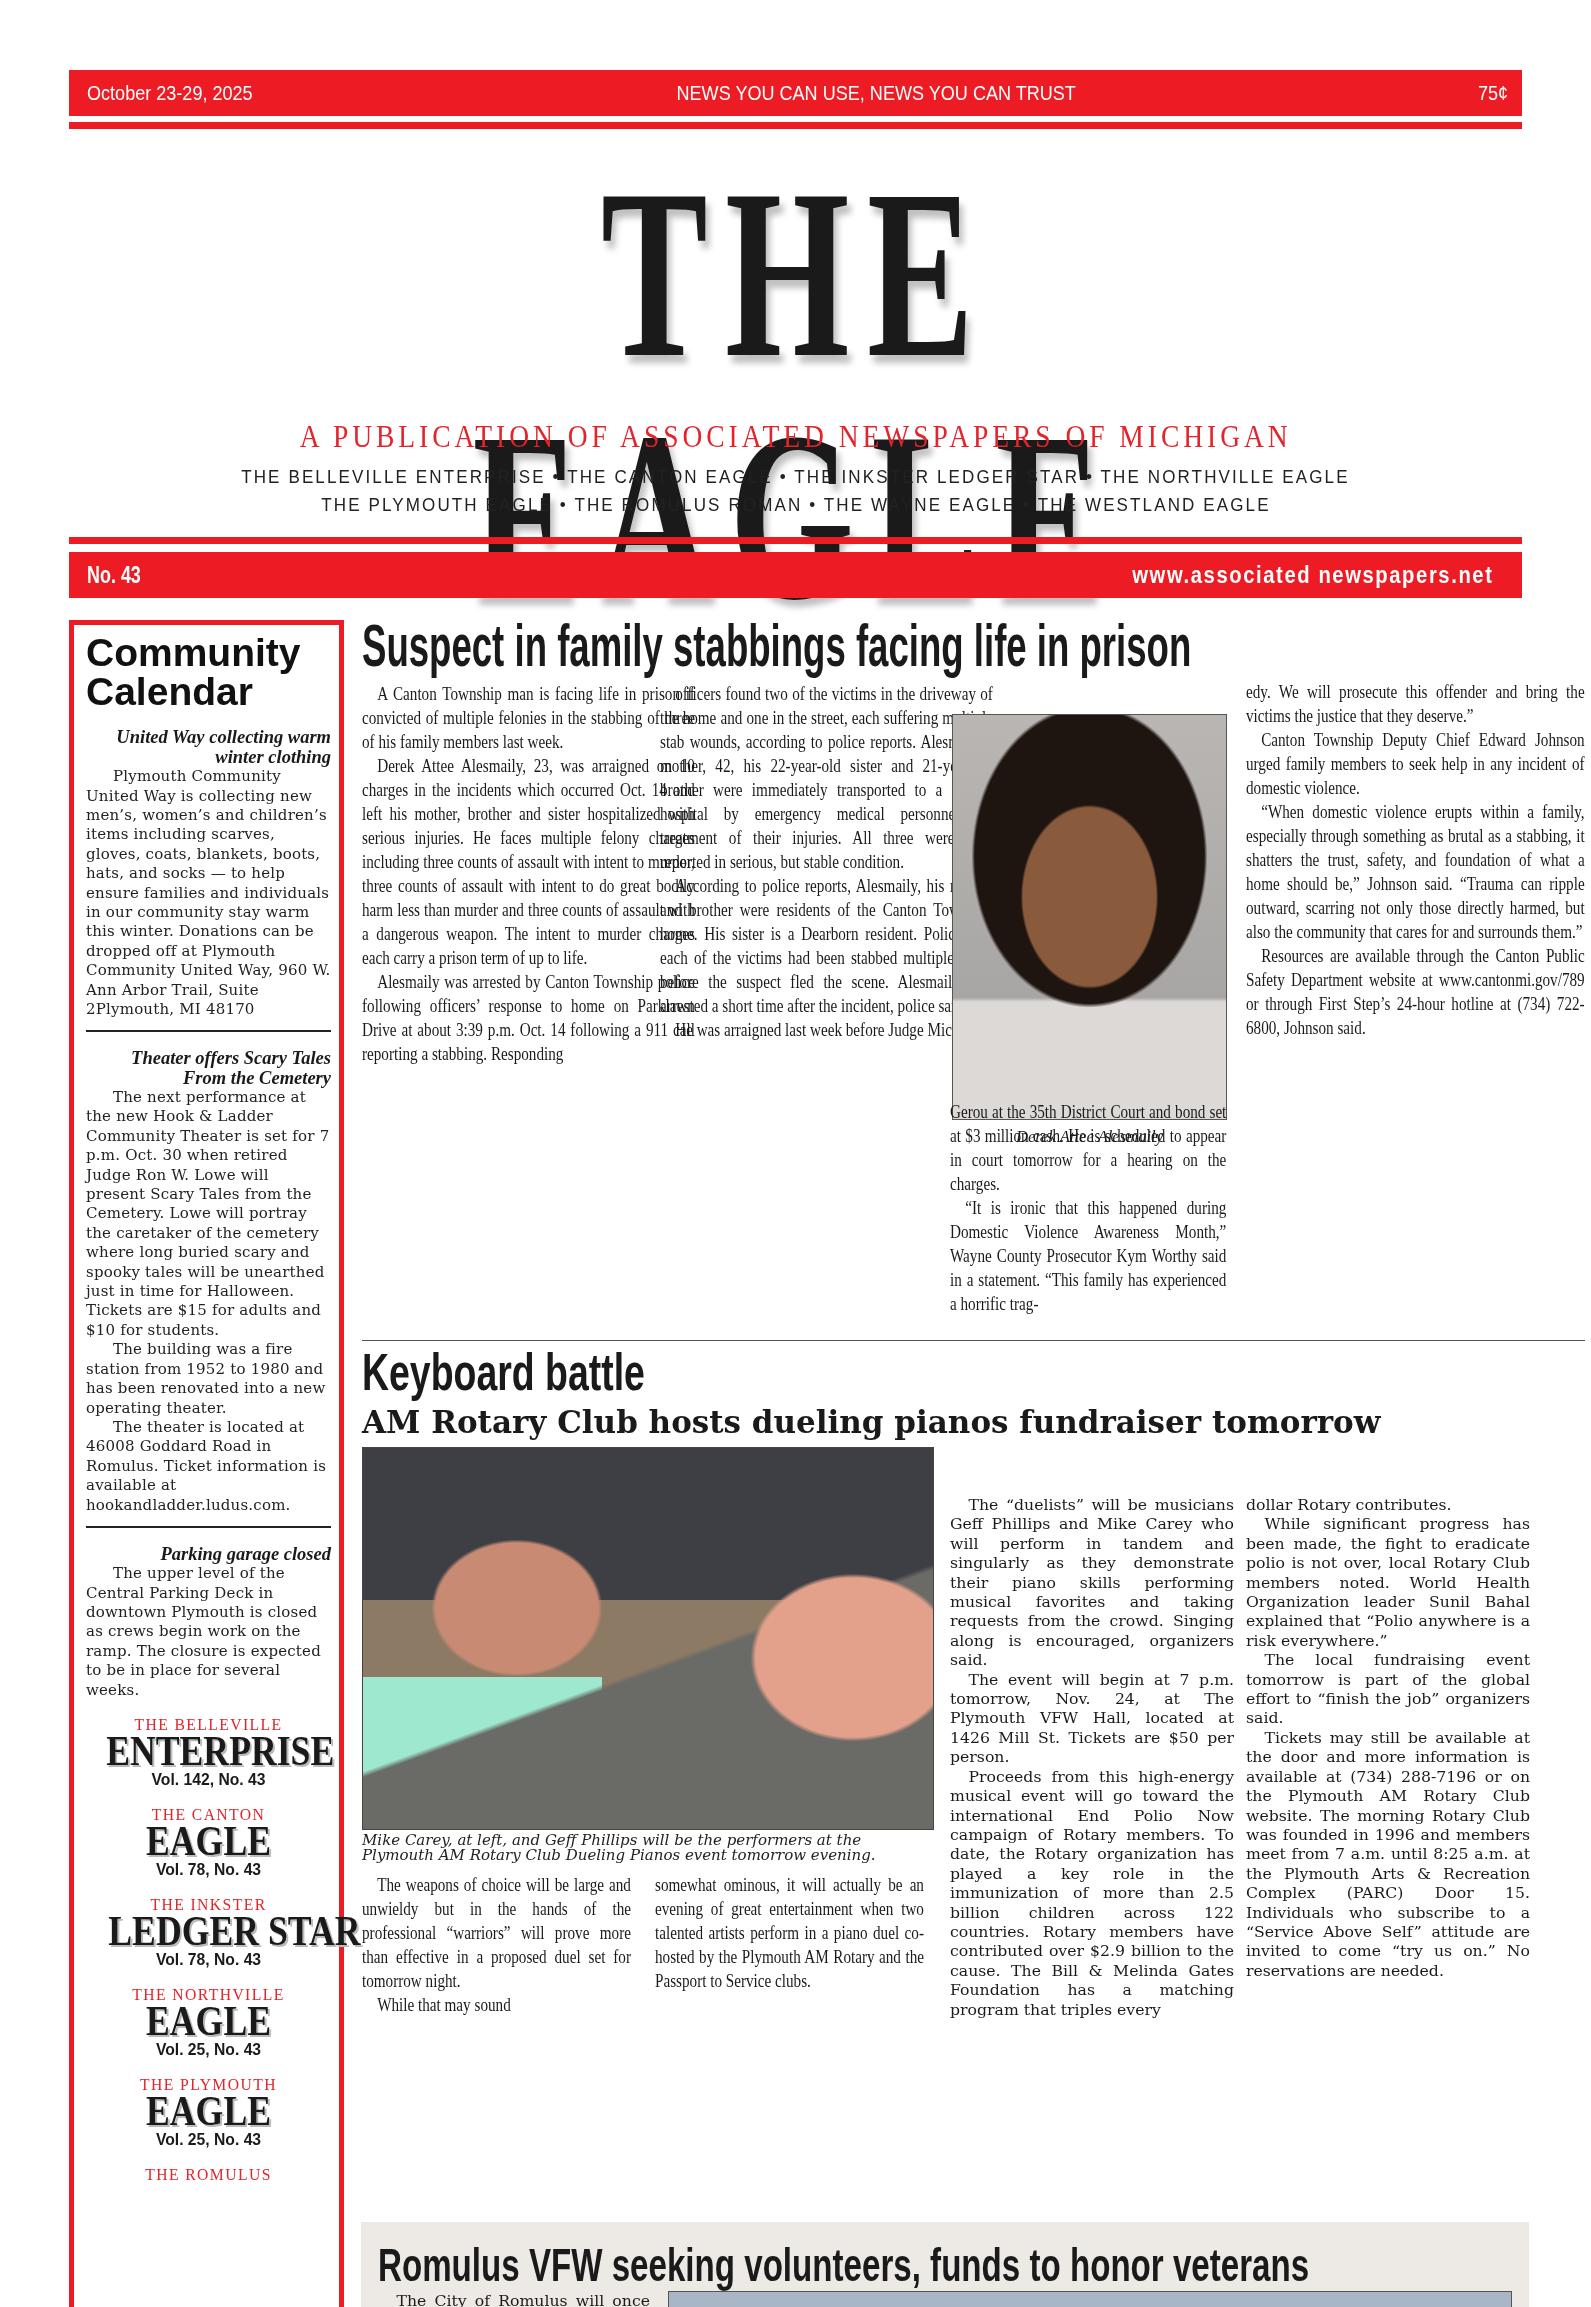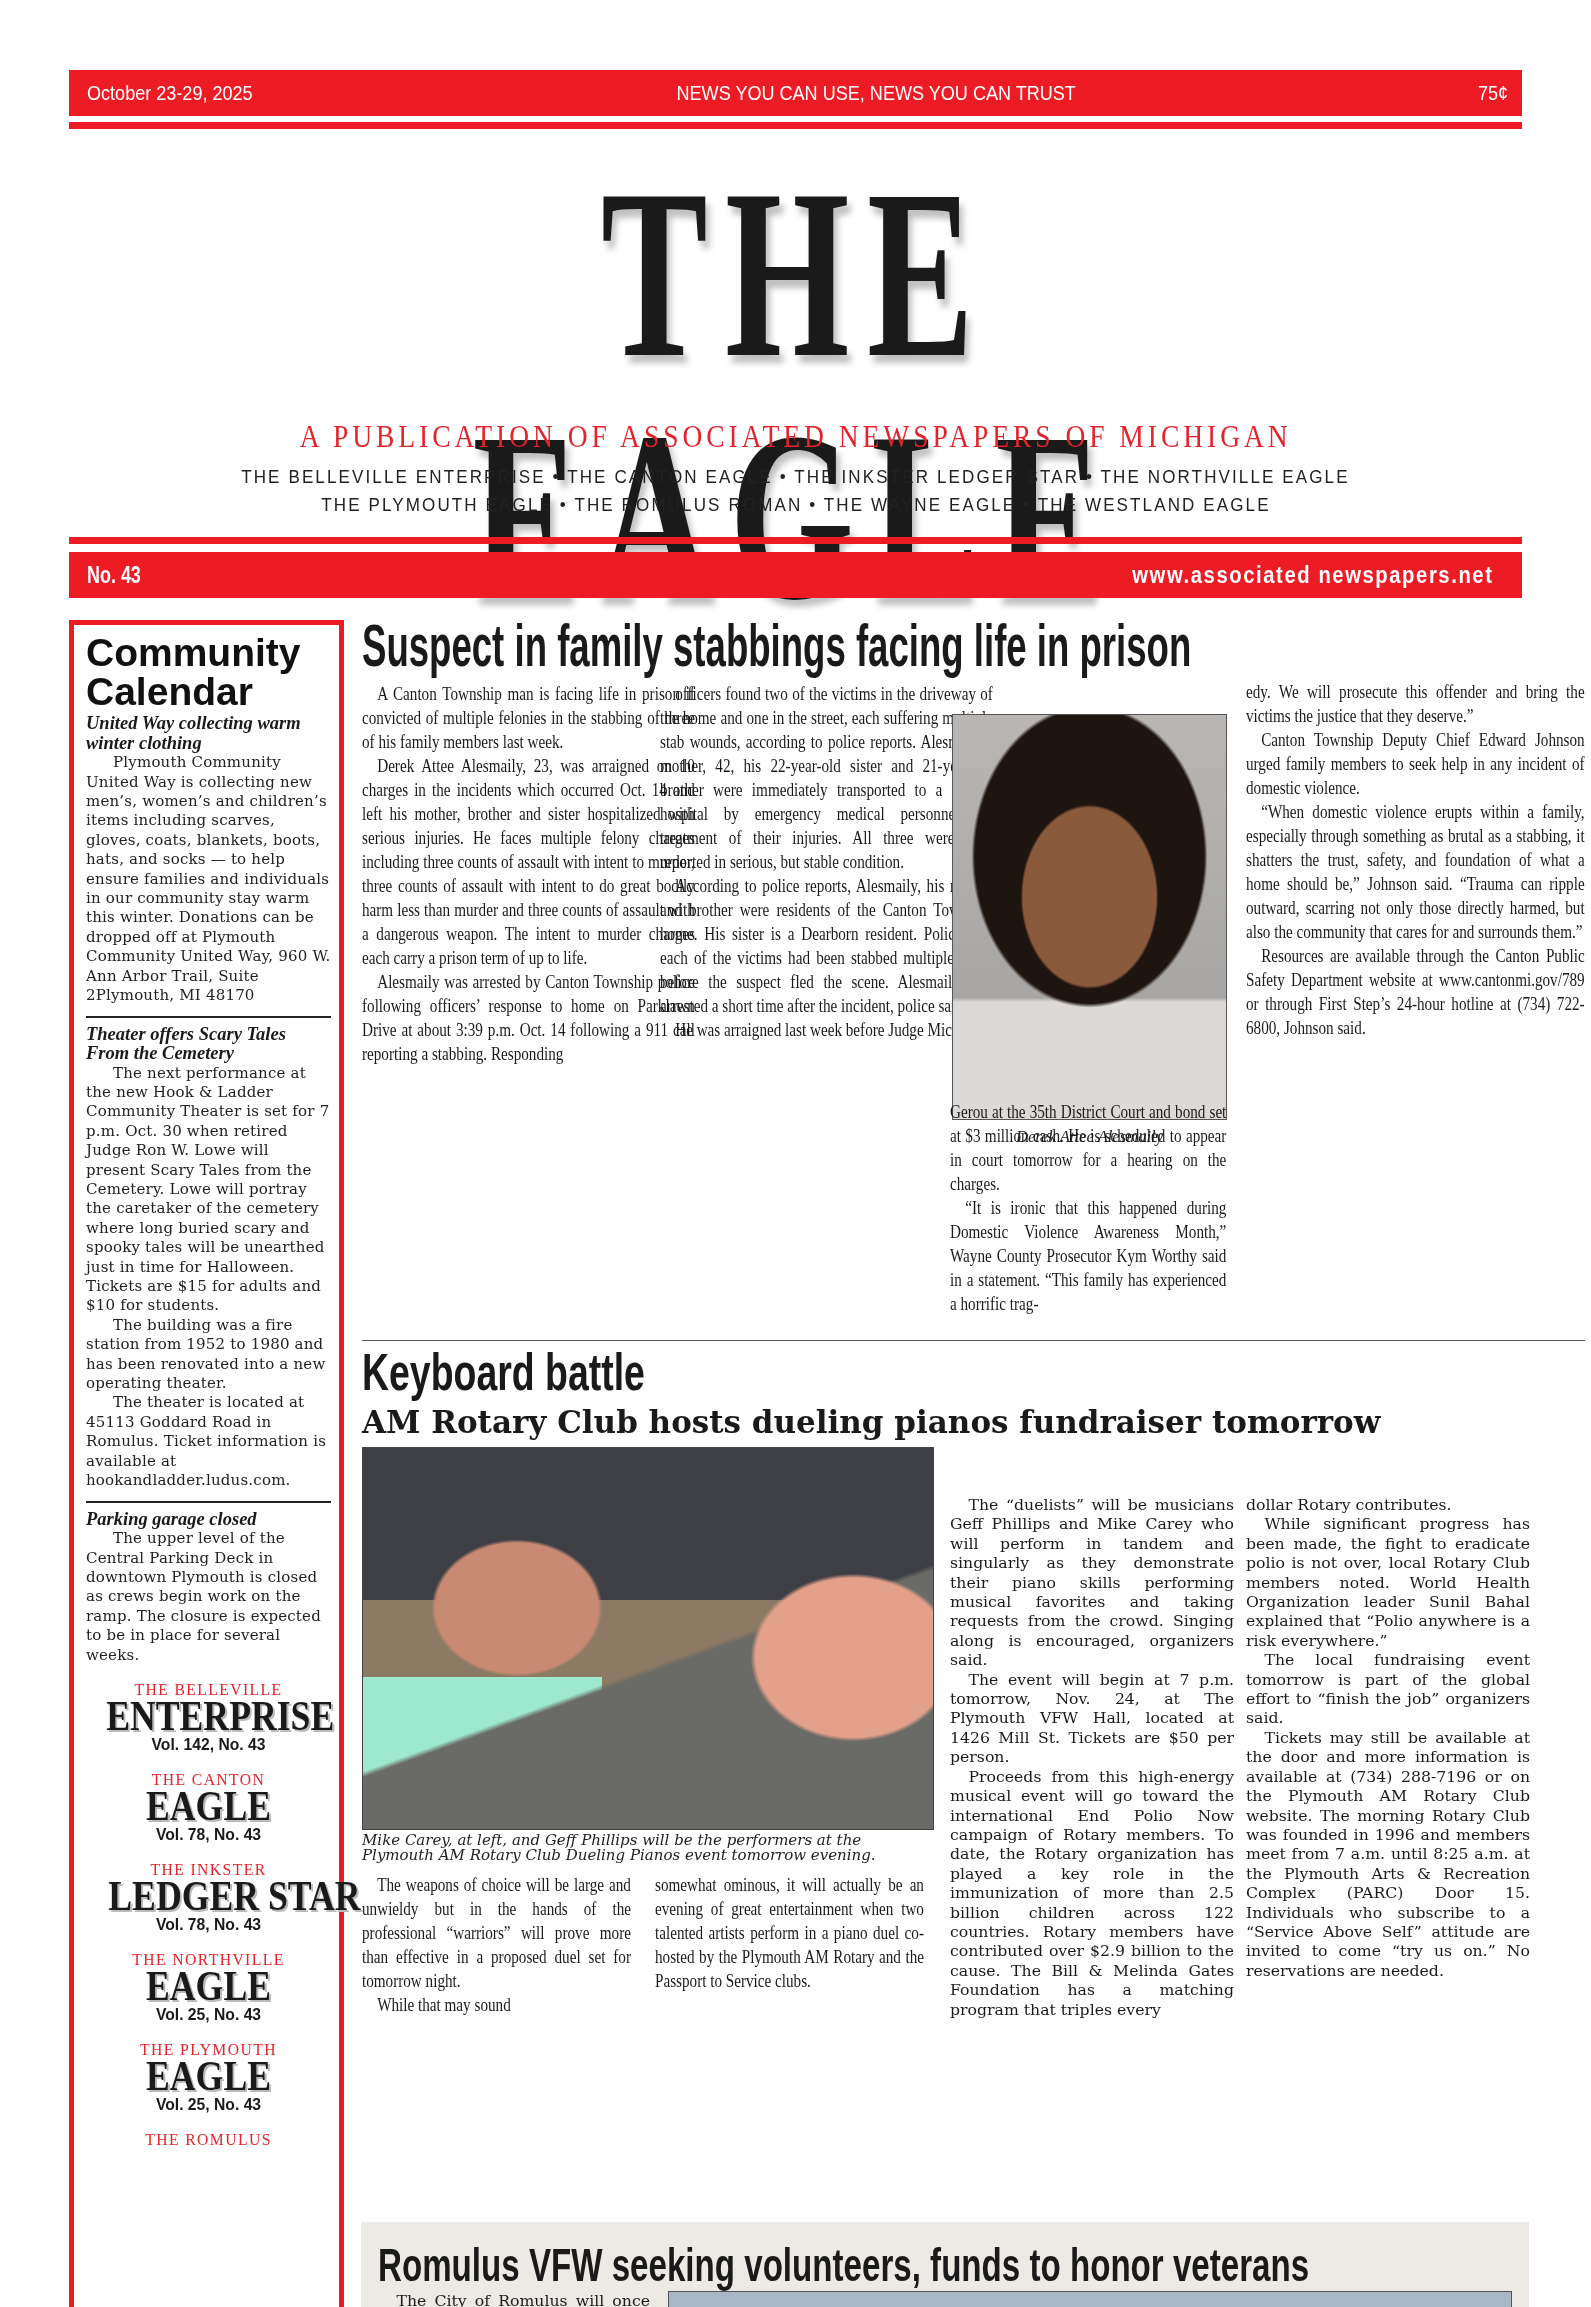--- a/index.html
+++ b/index.html
@@ -38,21 +38,21 @@
     display: flex; align-items: center; justify-content: space-between; padding: 0 28px 0 17.5px;
     color: #fff; font-family: "Liberation Sans", sans-serif; font-weight: bold; font-size: 23px; }
   #issuebar .num { display: inline-block; transform: scaleX(0.78); transform-origin: left; }
   #issuebar .url { display: inline-block; transform: scaleX(0.88); transform-origin: right; letter-spacing: 1.8px; }
 
   
   #sidebar { position: absolute; left: 69px; top: 620px; width: 275px; height: 2459px;
     border: 5.5px solid #ed1c24; }
   #sidebar .inner { position: absolute; left: 12px; top: 8.3px; width: 245px; }
   #sidebar h2 { font-family: "Liberation Sans", sans-serif; font-weight: bold; font-size: 39px; line-height: 39px; color: #111; }
-  .cal-head { font-family: "Liberation Serif", serif; font-style: italic; font-weight: bold; font-size: 18.5px; line-height: 19.4px; margin-top: 3px; color: #1a1a1a; }
+  .cal-head { font-family: "Liberation Serif", serif; font-style: italic; font-weight: bold; font-size: 18.5px; line-height: 19.4px; margin-top: 17px; color: #1a1a1a; text-align: right; }
   .cal-body { font-family: "DejaVu Serif", serif; font-size: 15px; line-height: 19.4px; color: #222; letter-spacing: 0.2px; }
   .cal-body p { text-indent: 27px; }
   .cal-rule { height: 1.8px; background: #222; margin: 11px 0 6.5px; }
 
   .flag { text-align: center; margin-top: 18.5px; position: relative; }
   .flag .sub { font-family: "Liberation Serif", serif; color: #e3242b; font-size: 15.7px; letter-spacing: 1.4px; line-height: 14px; }
   .flag .main { font-family: "Liberation Serif", serif; font-weight: bold; font-size: 42px; line-height: 39px; color: #1a1a1a;
     text-shadow: 2.3px 2.3px 0 #bbb; transform: scaleX(0.85); display: inline-block; white-space: nowrap; }
   .flag .vol { font-family: "Liberation Sans", sans-serif; font-weight: bold; font-size: 15.7px; line-height: 18.5px; color: #1a1a1a; }
 
@@ -136,21 +136,21 @@
           <p>Plymouth Community United Way is collecting new men’s, women’s and children’s items including scarves, gloves, coats, blankets, boots, hats, and socks — to help ensure families and individuals in our community stay warm this winter. Donations can be dropped off at Plymouth Community United Way, 960 W. Ann Arbor Trail, Suite 2Plymouth, MI 48170</p>
         </div>
     </div>
     <div class="cal-rule"></div>
 
     <div>
       <div class="cal-head">Theater offers Scary Tales From the Cemetery</div>
       <div class="cal-body">
         <p>The next performance at the new Hook &amp; Ladder Community Theater is set for 7 p.m. Oct. 30 when retired Judge Ron W. Lowe will present Scary Tales from the Cemetery. Lowe will portray the caretaker of the cemetery where long buried scary and spooky tales will be unearthed just in time for Halloween. Tickets are $15 for adults and $10 for students.</p>
         <p>The building was a fire station from 1952 to 1980 and has been renovated into a new operating theater.</p>
-        <p>The theater is located at 45113 Goddard Road in Romulus. Ticket information is available at hookandladder.ludus.com.</p>
+        <p>The theater is located at 46008 Goddard Road in Romulus. Ticket information is available at hookandladder.ludus.com.</p>
       </div>
     </div>
     <div class="cal-rule"></div>
 
     <div>
       <div class="cal-head">Parking garage closed</div>
       <div class="cal-body">
         <p>The upper level of the Central Parking Deck in downtown Plymouth is closed as crews begin work on the ramp. The closure is expected to be in place for several weeks.</p>
       </div>
     </div>

